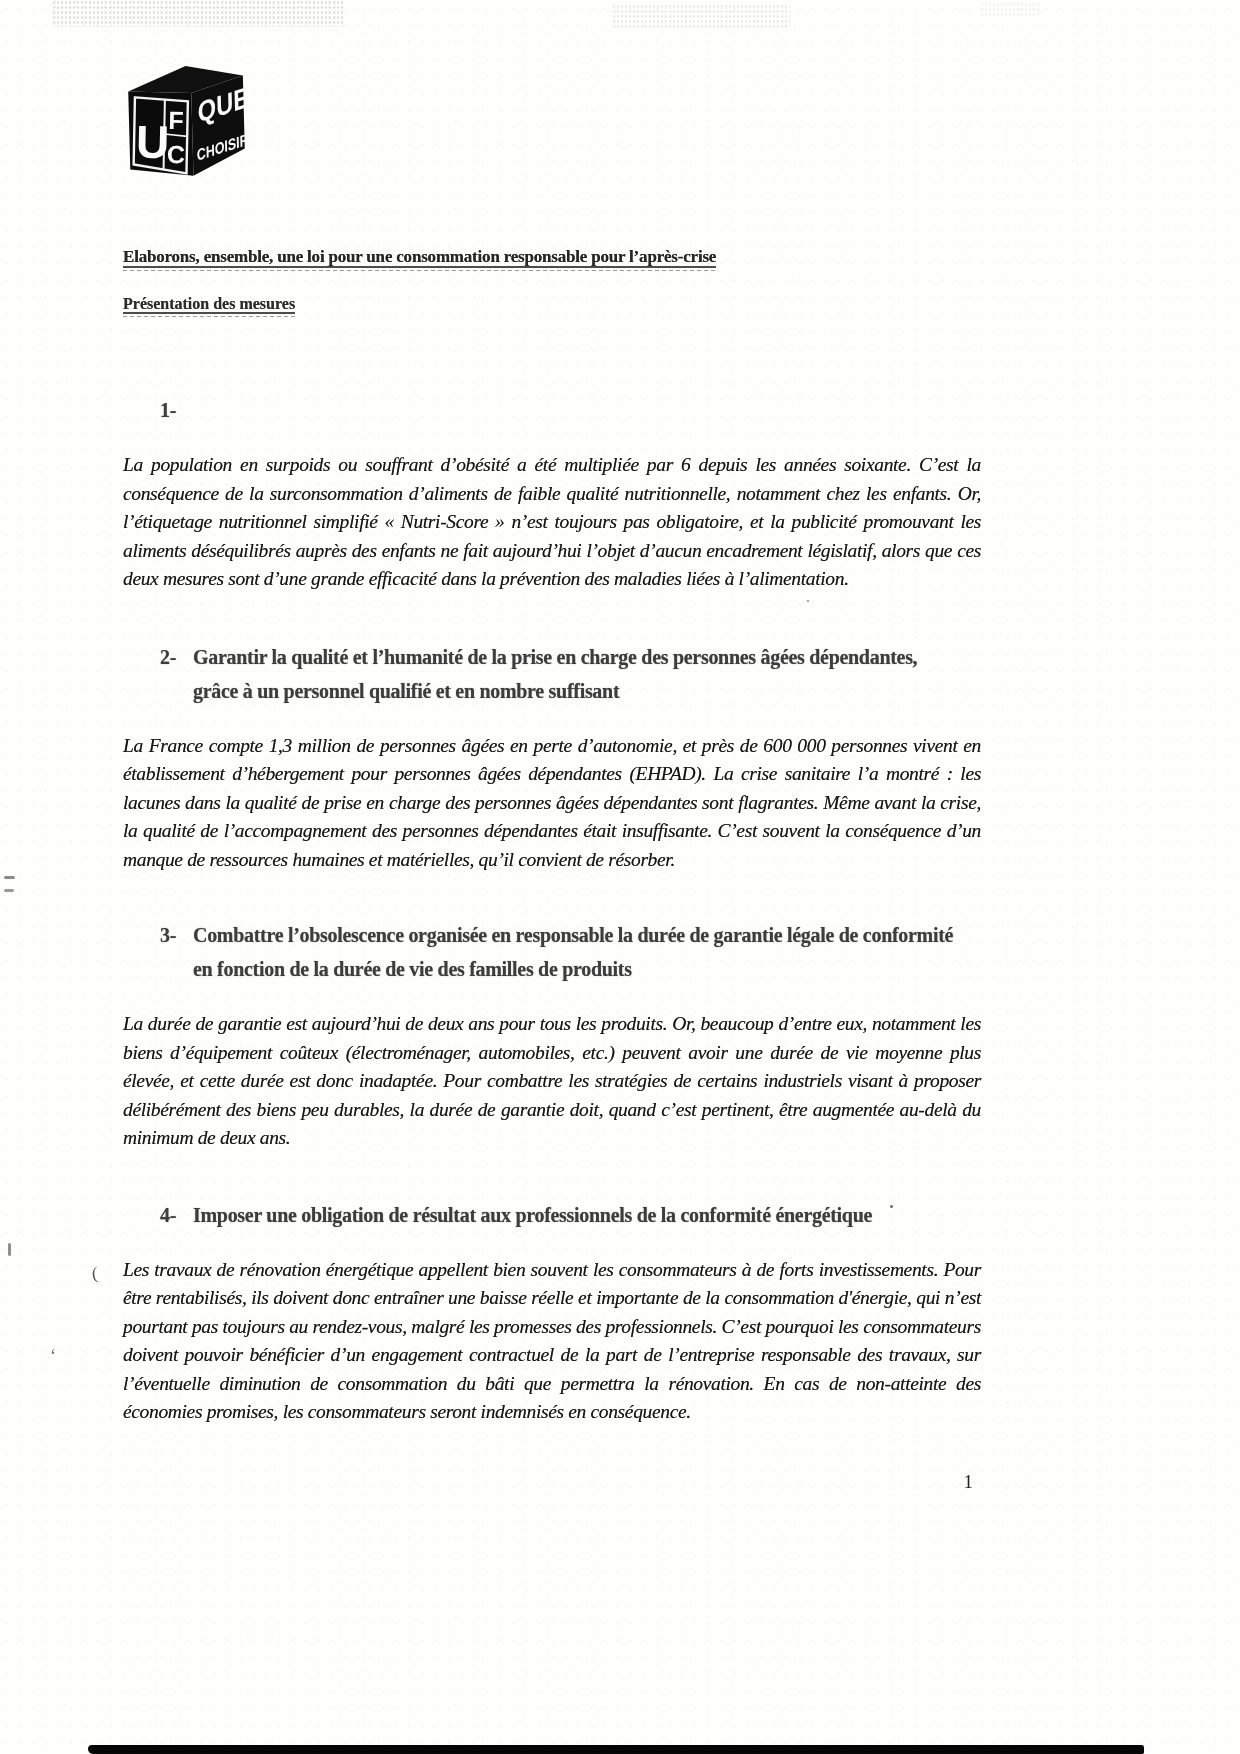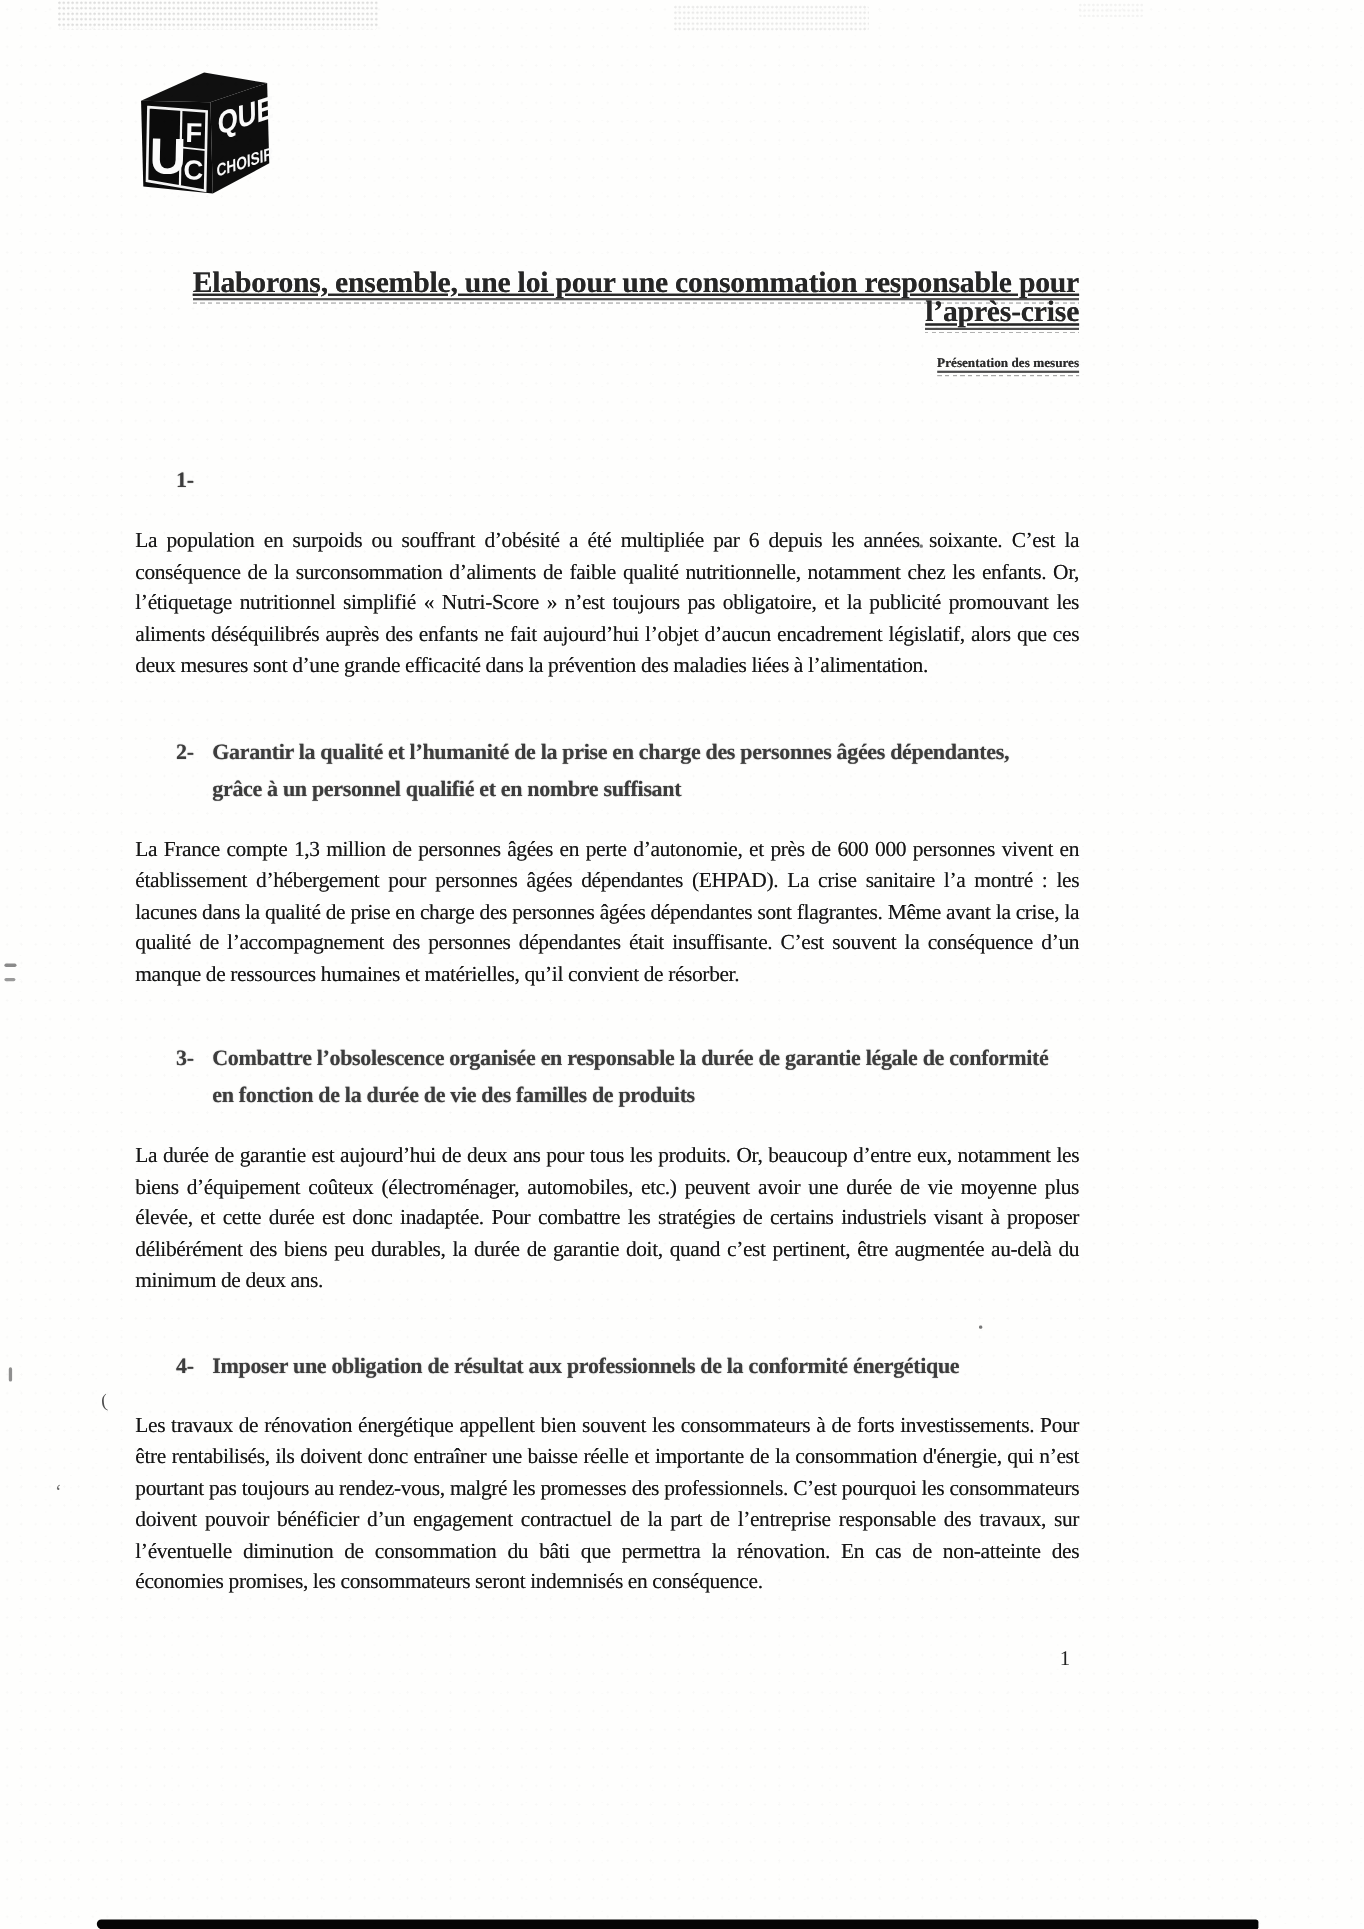--- a/index.html
+++ b/index.html
@@ -32,30 +32,29 @@
   .strip-2{left:612px;top:4px;width:178px;height:25px;opacity:.22;}
   .strip-3{left:980px;top:2px;width:60px;height:14px;opacity:.12;}
 
   .logo{position:absolute;left:111px;top:60px;z-index:2;}
 
   .content{
     position:absolute;left:123px;top:0;width:858px;z-index:3;
   }
   .doc-title{
     margin:243px 0 0 0;
-    font-size:27px;font-weight:bold;line-height:27px;
-    text-align:right;color:#262626;
+    font-size:17px;font-weight:bold;line-height:27px;
+    text-align:left;color:#262626;
     letter-spacing:-0.2px;
     text-shadow:0 0 .6px rgba(40,40,40,.75);
-    text-decoration:underline;
   }
   .doc-subtitle{
     margin:20px 0 0 0;
-    font-size:12px;font-weight:bold;line-height:27px;
-    text-align:right;color:#2c2c2c;
+    font-size:16px;font-weight:bold;line-height:27px;
+    text-align:left;color:#2c2c2c;
     text-shadow:0 0 .6px rgba(40,40,40,.7);
   }
   .u-scan{
     padding-bottom:5px;
     background-image:
       linear-gradient(to right, rgba(45,45,45,.85), rgba(45,45,45,.85)),
       repeating-linear-gradient(to right, rgba(80,80,80,.55) 0 4px, transparent 4px 7px);
     background-repeat:no-repeat,no-repeat;
     background-size:100% 2px, 100% 1.4px;
     background-position:0 calc(100% - 3px), 0 100%;
@@ -73,20 +72,21 @@
   .sec-head.h4{margin-top:45px;}
   .sec-num{flex:none;width:33px;}
   .sec-title{max-width:766px;}
   .body-par{
     margin:24px 0 0 0;
     font-size:19.5px;line-height:28.5px;
     letter-spacing:-0.35px;
     text-align:justify;
     color:#161616;
     text-shadow:0 0 .35px rgba(0,0,0,.55);
+    font-style:italic;
   }
   .page-number{
     margin-top:44px;
     text-align:right;
     padding-right:8px;
     font-size:19px;color:#222;
   }
   
   .speck{position:absolute;z-index:4;color:#555;pointer-events:none;}
   .mark-dash{left:4px;top:876px;width:11px;height:3px;background:#8a8a8a;border-radius:2px;}

